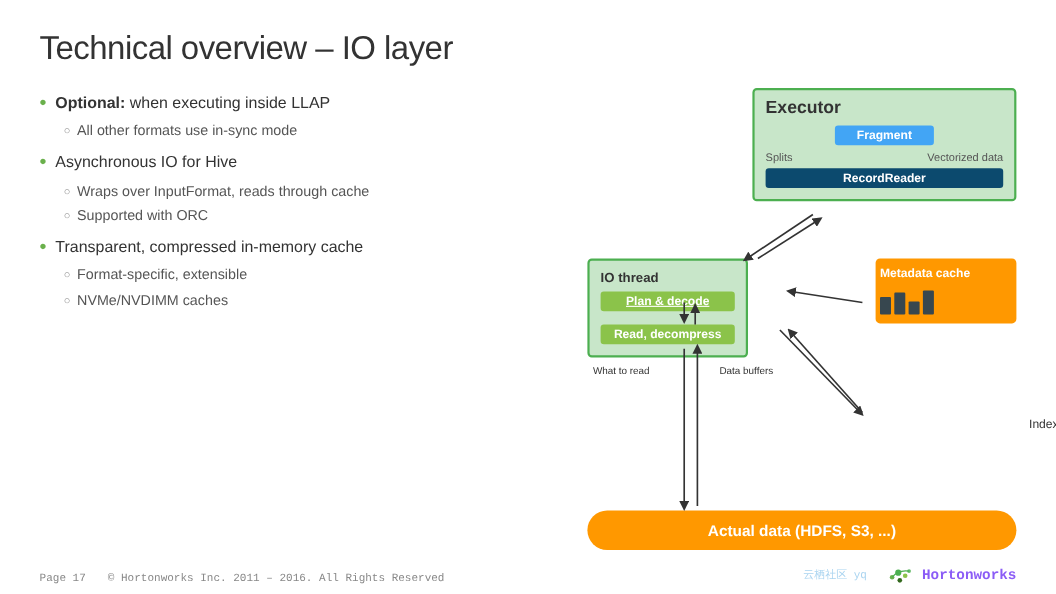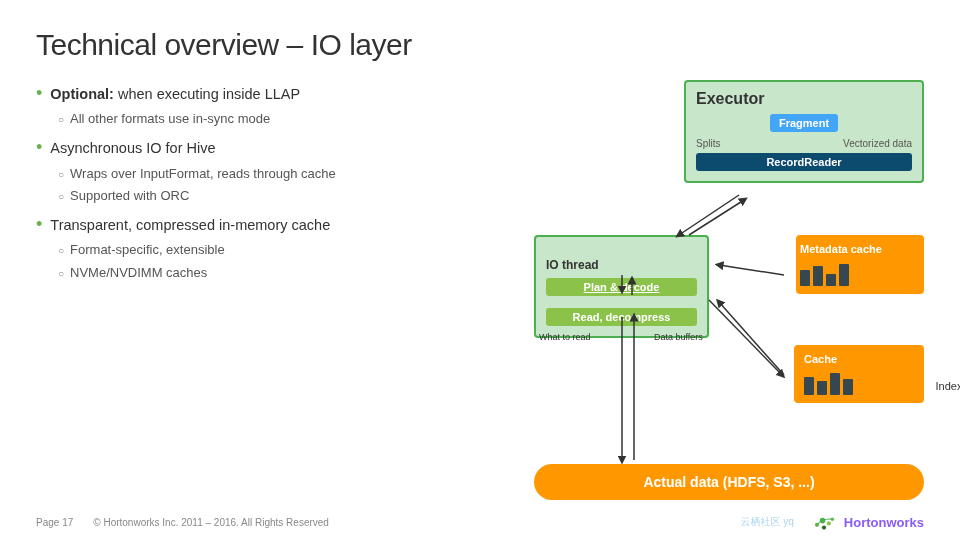--- a/index.html
+++ b/index.html
@@ -106,21 +106,21 @@
 
     .fragment-box {
       background: #42a5f5;
       color: #fff;
       font-size: 11px;
       font-weight: 600;
       text-align: center;
       padding: 3px 8px;
       border-radius: 3px;
       margin: 0 auto 6px auto;
-      width: 68px;
+      width: 90px;
       position: relative;
     }
 
     .rr-row {
       display: flex;
       justify-content: space-between;
       align-items: flex-start;
       font-size: 10px;
       color: #333;
       margin-bottom: 4px;
@@ -135,25 +135,25 @@
       padding: 3px 12px;
       border-radius: 3px;
       width: 100%;
     }
 
     
     .io-thread-box {
       border: 2px solid #4caf50;
       background: #c8e6c9;
       border-radius: 4px;
-      padding: 21px 10px 10px 10px;
+      padding: 8px 10px 10px 10px;
       position: absolute;
       top: 155px;
       left: 0;
-      width: 175px;
+      width: 146px;
     }
 
     .io-thread-label {
       font-size: 12px;
       font-weight: 600;
       color: #333;
       margin-bottom: 6px;
     }
 
     .plan-decode-box {
@@ -275,23 +275,24 @@
 
     
     .footer {
       position: absolute;
       bottom: 8px;
       left: 0;
       right: 0;
       padding: 0 36px;
       display: flex;
       justify-content: space-between;
-      align-items: center;
+      align-items: flex-end;
       font-size: 10px;
       color: #888;
+      font-family: Liberation Mono, monospace;
     }
 
     .footer-left {
       display: flex;
       gap: 20px;
     }
 
     .logo-icon {
       width: 28px;
       height: 20px;
@@ -383,29 +384,20 @@
       <div class="metadata-cache-box">
         <div class="metadata-cache-label">Metadata cache</div>
         <div class="bars-icon">
           <div class="bar" style="height:16px;"></div>
           <div class="bar" style="height:20px;"></div>
           <div class="bar" style="height:12px;"></div>
           <div class="bar" style="height:22px;"></div>
         </div>
       </div>
 
-      <div class="cache-box">
-        <div class="cache-label">Cache</div>
-        <div class="bars-icon">
-          <div class="bar" style="height:18px;"></div>
-          <div class="bar" style="height:14px;"></div>
-          <div class="bar" style="height:22px;"></div>
-          <div class="bar" style="height:16px;"></div>
-        </div>
-      </div>
 
       <div style="position:absolute; top:300px; right:-50px; font-size:11px; color:#333;">Indexes</div>
 
       <div class="actual-data-box">
         <div class="actual-data-label">Actual data (HDFS, S3, ...)</div>
       </div>
 
       <svg class="arrow-svg" viewBox="0 0 390 450">
 
         <defs>

